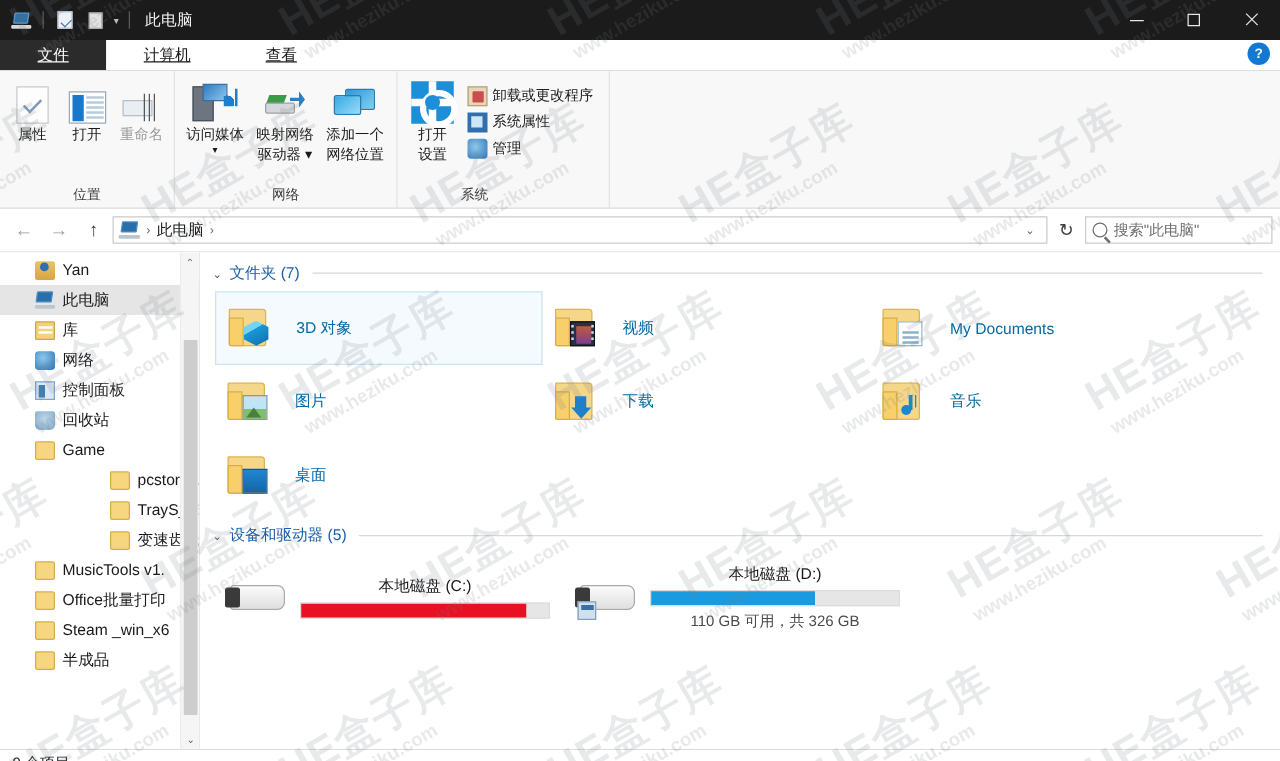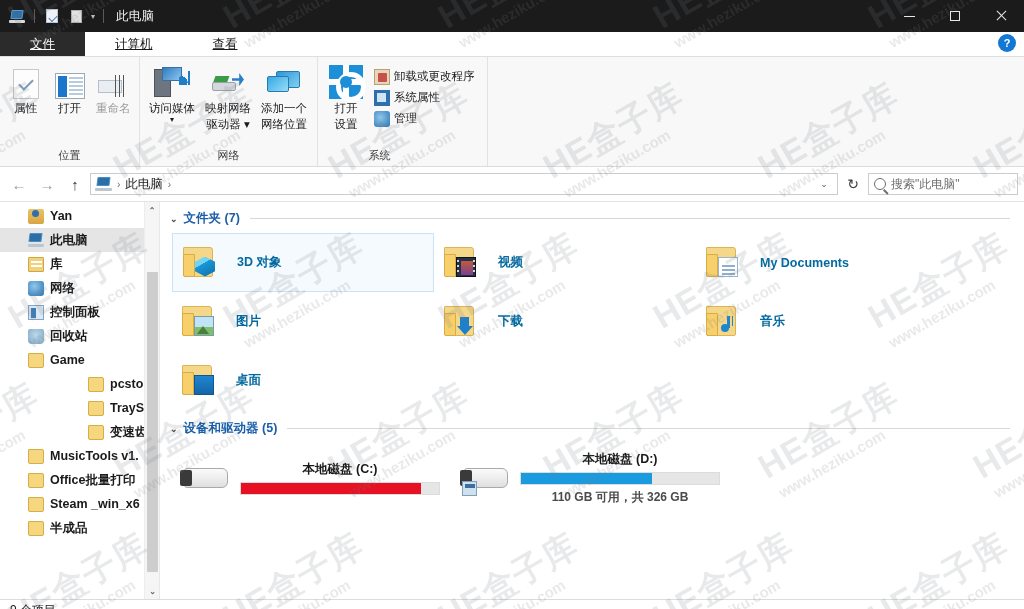--- a/index.html
+++ b/index.html
@@ -139,21 +139,21 @@
   .refresh { width:26px;height:22px;display:flex;align-items:center;justify-content:center;
      color:#3d3d3d;font-size:14px;}
   .searchbox { width:150px;height:22px;border:1px solid #cccccc;background:#fff;
      display:flex;align-items:center;gap:5px;padding:0 5px;}
   .search-ic{width:12px;height:12px;border:1.5px solid #6e6e6e;border-radius:50%;position:relative;flex:none;}
   .search-ic:after{content:"";position:absolute;right:-4px;bottom:-3px;width:6px;height:1.5px;
      background:#6e6e6e;transform:rotate(45deg);}
   .search-ph{font-size:12px;color:#6f6f6f;white-space:nowrap;}
 
   
-  .bodyrow { display:flex; height:398px; border-top:1px solid #e4e4e4;font-weight:bold;}
+  .bodyrow { display:flex; height:398px; border-top:1px solid #e4e4e4;}
   .navpane { width:160px; background:#fff; position:relative; overflow:hidden;
      border-right:1px solid #e8e8e8; }
   .tree { padding-top:2px; }
   .titem { height:24px; display:flex; align-items:center; gap:6px; padding-left:28px;
      font-size:12.5px; color:#1a1a1a; white-space:nowrap; overflow:hidden;}
   .titem.sel { background:#e5e5e5; }
   .titem.ind1 { padding-left:42px;margin-left:46px; }
   .tic { width:16px;height:15px;flex:none;position:relative;}
   .tic-user{background:linear-gradient(#e9c46a,#d9a441);border-radius:2px;}
   .tic-user:after{content:"";position:absolute;left:4px;top:1px;width:7px;height:7px;border-radius:50%;background:#2f6fae;}

